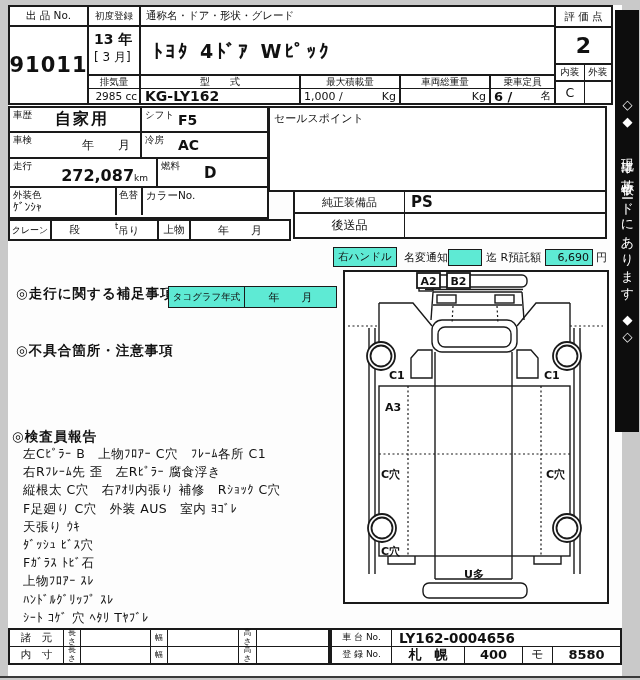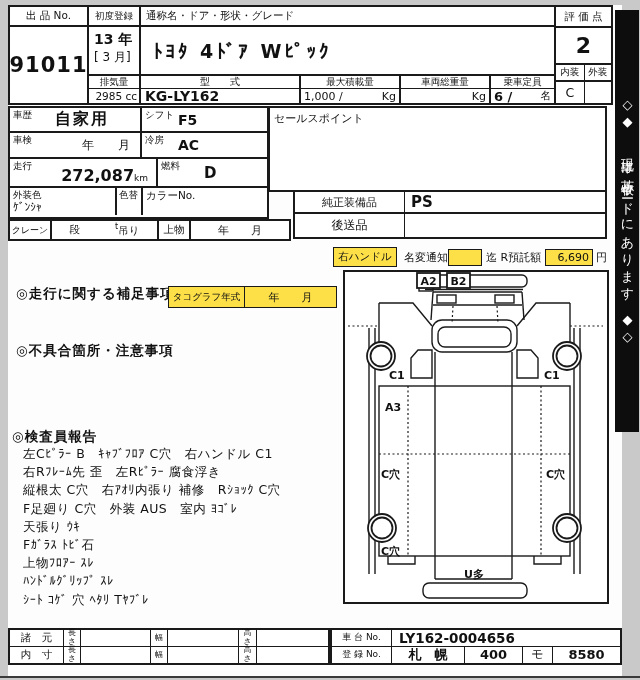--- a/index.html
+++ b/index.html
@@ -1,21 +1,21 @@
 <!DOCTYPE html>
 <html><head>
 <meta charset="utf-8">
 <style>
   * { margin:0; padding:0; box-sizing:border-box; }
   body { background:#b9b9b9; font-family:"DejaVu Sans", sans-serif; color:#111; }
   #sheet { position:relative; width:640px; height:680px; background:#c9c9c9; overflow:hidden; }
   .abs { position:absolute; }
   .white-base { background:#fdfdfd; }
   .box { border:2px solid #1a1a1a; background:#fff; }
-  .box-thin { border:1.5px solid #1a1a1a; background:#fde047; }
+  .box-thin { border:1.5px solid #1a1a1a; background:#5eead4; }
   .hdr { border-bottom:2px solid #1a1a1a; display:flex; align-items:center; justify-content:center; font-size:10.5px; }
   .hdr-thin { border-bottom:1px solid #1a1a1a; display:flex; align-items:center; justify-content:center; font-size:9.5px; }
   .cell { position:relative; }
   .mini-label { position:absolute; top:1px; left:3px; font-size:9.5px; white-space:nowrap; }
   .v-center { display:flex; align-items:center; }
   .center { display:flex; align-items:center; justify-content:center; }
   .row { display:flex; }
   .bl { border-left:2px solid #1a1a1a; }
   .bl1 { border-left:1px solid #1a1a1a; }
   .bb { border-bottom:2px solid #1a1a1a; }
@@ -190,25 +190,26 @@
     <div class="row" style="height:100%;">
       <div class="center" style="width:76px;border-right:1.5px solid #1a1a1a;font-size:9.5px;">タコグラフ年式</div>
       <div class="center" style="flex:1;font-size:11px;">年　　月</div>
     </div>
   </div>
 
   <div class="abs note-head" style="left:16px;top:342px;">◎不具合箇所・注意事項</div>
 
   <div class="abs note-head" style="left:12px;top:428px;">◎検査員報告</div>
   <div class="abs" style="left:23px;top:445px;width:320px;">
-    <div class="insp-line">左Cﾋﾟﾗｰ B　ｷｬﾌﾞﾌﾛｱ C穴　右ハンドル C1</div>
+    <div class="insp-line">左Cﾋﾟﾗｰ B　上物ﾌﾛｱｰ C穴　ﾌﾚｰﾑ各所 C1</div>
     <div class="insp-line">右Rﾌﾚｰﾑ先 歪　左Rﾋﾟﾗｰ 腐食浮き</div>
     <div class="insp-line">縦根太 C穴　右ｱｵﾘ内張り 補修　Rｼｮｯｸ C穴</div>
     <div class="insp-line">F足廻り C穴　外装 AUS　室内 ﾖｺﾞﾚ</div>
     <div class="insp-line">天張り ｳｷ</div>
+    <div class="insp-line">ﾀﾞｯｼｭ ﾋﾞｽ穴</div>
     <div class="insp-line">Fｶﾞﾗｽ ﾄﾋﾞ石</div>
     <div class="insp-line">上物ﾌﾛｱｰ ｽﾚ</div>
     <div class="insp-line">ﾊﾝﾄﾞﾙｸﾞﾘｯﾌﾟ ｽﾚ</div>
     <div class="insp-line">ｼｰﾄ ｺｹﾞ 穴 ﾍﾀﾘ Tﾔﾌﾞﾚ</div>
   </div>
 
   <div class="abs box" style="left:343px;top:270px;width:266px;height:334px;">
     <svg width="262" height="330" viewBox="0 0 262 330">
       <g stroke="#1a1a1a" fill="none" stroke-width="1.4">
 

